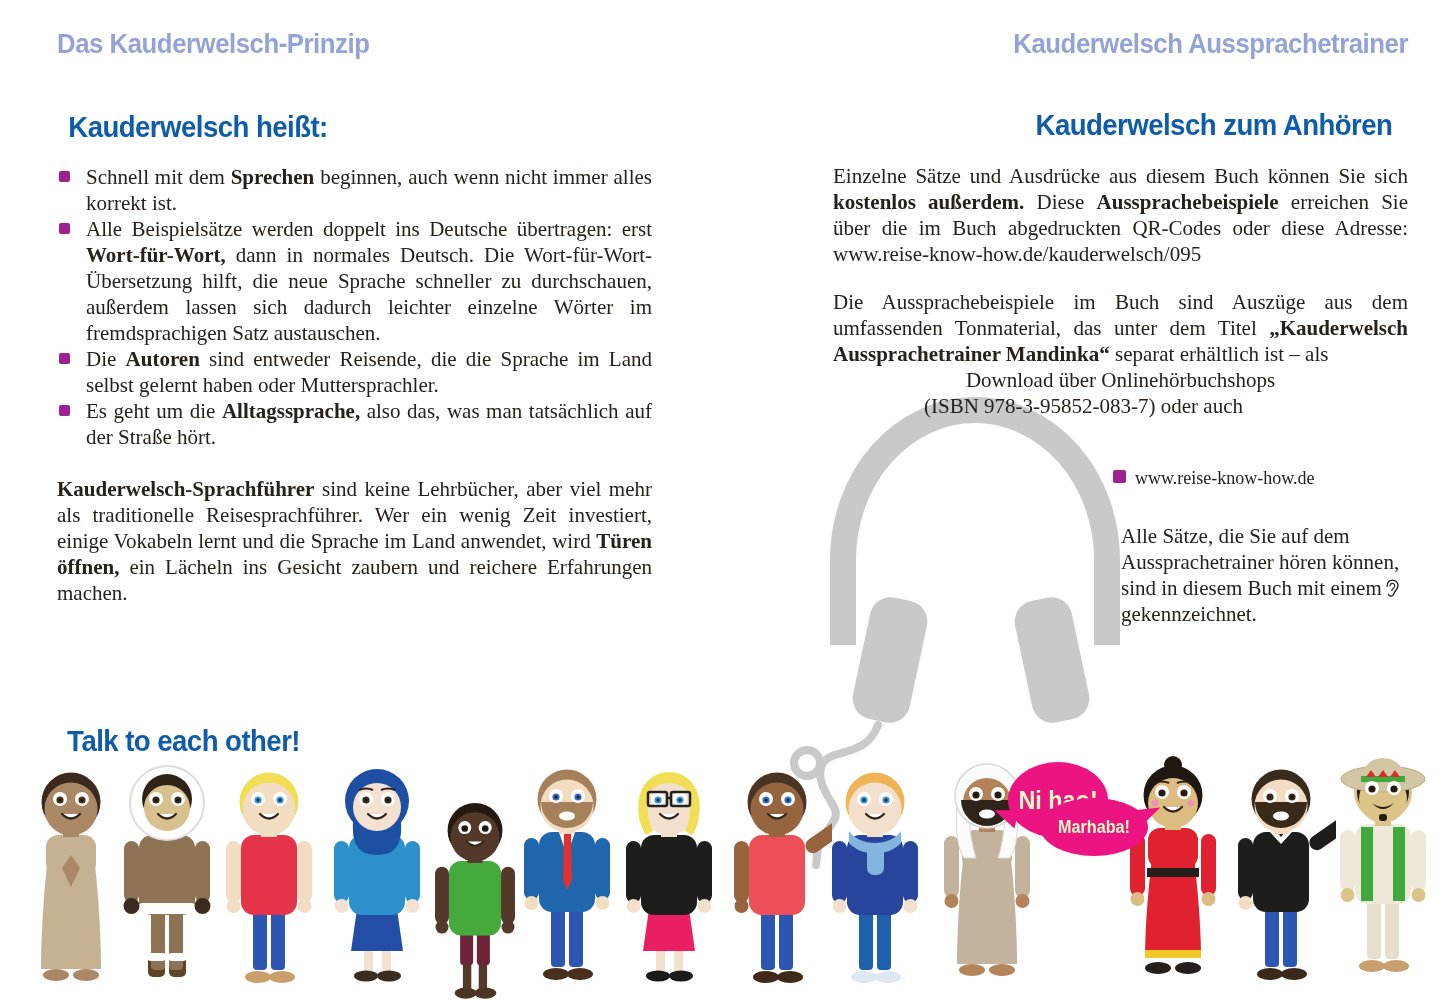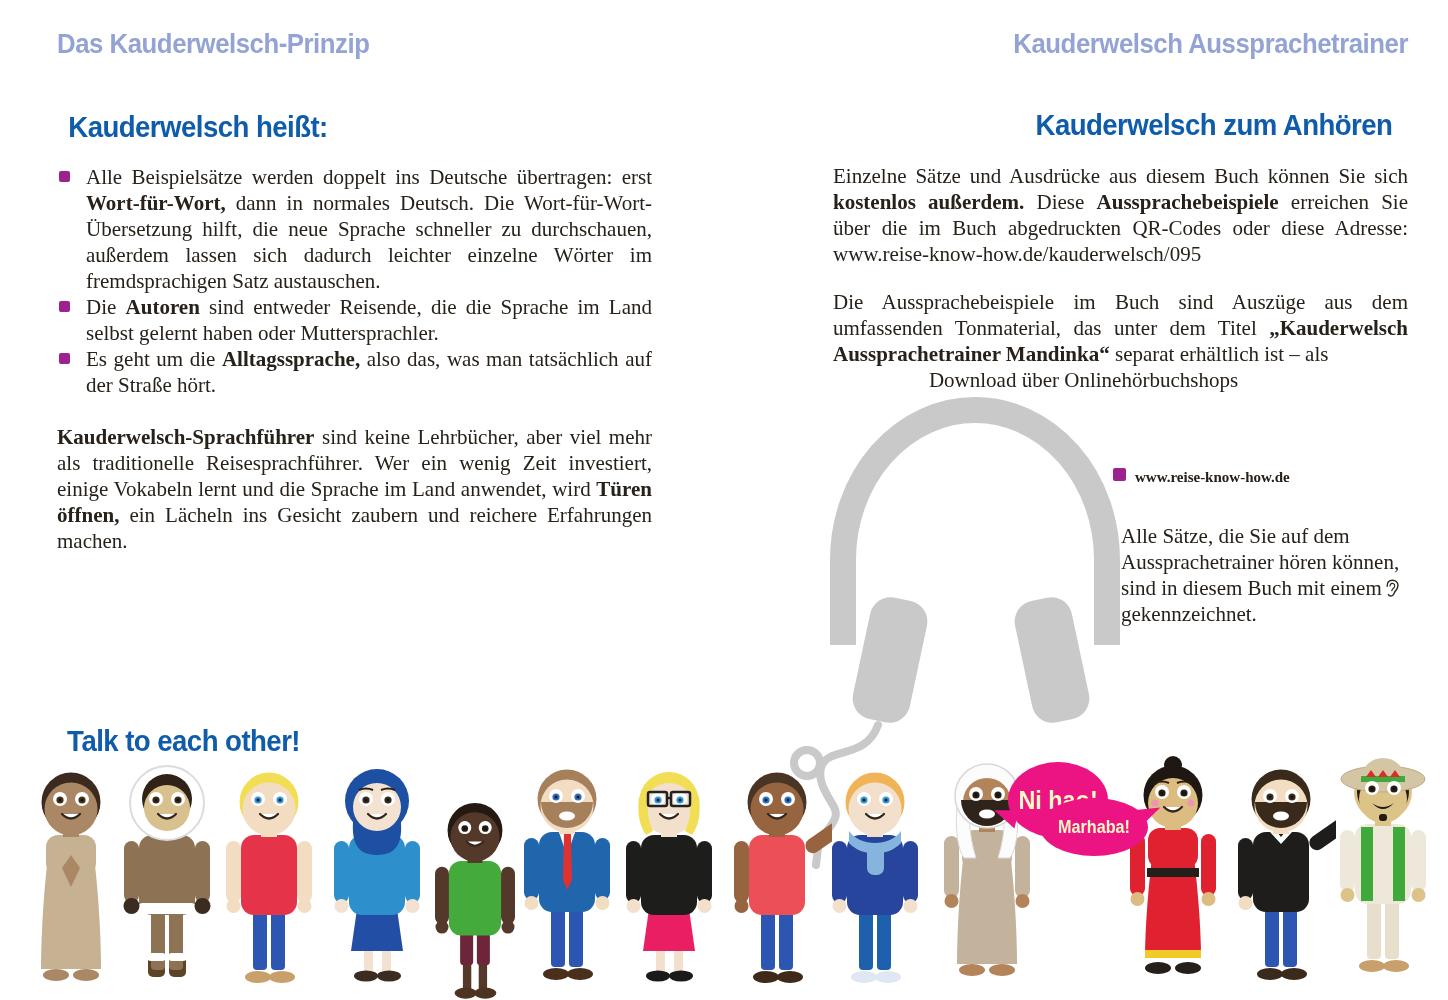--- a/index.html
+++ b/index.html
@@ -22,21 +22,21 @@
   .body-text{font-size:21px;line-height:26px;text-align:justify;hyphens:auto;}
   ul.principles{list-style:none;margin:20px 0 0 0;padding:0;}
   ul.principles li{position:relative;padding-left:29px;margin:0;}
   ul.principles li .sq{position:absolute;left:2px;top:7px;width:11px;height:11px;border-radius:2px;}
   .closing{margin-top:26px;}
   .talk{position:absolute;left:57px;top:724px;}
   .r-para1{position:absolute;left:0;top:135px;width:575px;}
   .r-para2{position:absolute;left:0;top:261px;width:575px;}
   .r-lines{text-align:center;}
   .r-lines div:last-child{padding-right:74px;}
-  .r-link{position:absolute;left:280px;top:440px;font-size:15px;font-weight:700;white-space:nowrap;}
+  .r-link{position:absolute;left:280px;top:440px;font-size:18px;font-weight:400;white-space:nowrap;}
   .r-link .sq{display:inline-block;width:13px;height:13px;border-radius:2px;margin-right:9px;vertical-align:1px;}
   .r-note{position:absolute;left:288px;top:495px;width:302px;font-size:21px;line-height:26px;text-align:left;}
   .ear-svg{vertical-align:-3px;margin:0 3px;}
   b,.b{font-weight:700;}
   
   .headphones{position:absolute;left:760px;top:395px;z-index:0;}
   .textlayer{position:relative;z-index:2;}
   
   #characters{position:absolute;left:0;top:0;width:1448px;height:1000px;z-index:3;pointer-events:none;}
   .char{position:absolute;width:110px;height:230px;}
@@ -67,36 +67,38 @@
     <path class="hp-stroke" d="M118,330 C106,364 70,352 62,370 C56,384 66,398 74,412 C82,426 62,436 58,452 L56,470" fill="none" stroke="#c9c9c9" stroke-width="8" stroke-linecap="round"></path>
     <circle class="hp-stroke" cx="47" cy="368" r="13" fill="none" stroke="#c9c9c9" stroke-width="8"></circle>
   </svg>
 
   <div class="textlayer">
 
     <div class="col-left">
       <span class="pagehead left">Das Kauderwelsch-Prinzip</span><br>
       <span class="bluehead left-heading">Kauderwelsch heißt:</span>
       <ul class="principles body-text">
+          <li><span class="sq" style="background: rgb(158, 33, 144);"></span><span>Schnell mit dem </span><span class="b">Sprechen</span><span> beginnen, auch wenn nicht immer alles korrekt ist.</span></li>
           <li><span class="sq" style="background: rgb(158, 33, 144);"></span><span>Alle Beispielsätze werden doppelt ins Deutsche übertragen: erst </span><span class="b">Wort-für-Wort,</span><span> dann in normales Deutsch. Die Wort-für-Wort-Übersetzung hilft, die neue Sprache schneller zu durchschauen, außerdem lassen sich dadurch leichter einzelne Wörter im fremdsprachigen Satz austauschen.</span></li>
           <li><span class="sq" style="background: rgb(158, 33, 144);"></span><span>Die </span><span class="b">Autoren</span><span> sind entweder Reisende, die die Sprache im Land selbst gelernt haben oder Muttersprachler.</span></li>
           <li><span class="sq" style="background: rgb(158, 33, 144);"></span><span>Es geht um die </span><span class="b">Alltagssprache,</span><span> also das, was man tatsächlich auf der Straße hört.</span></li>
         </ul>
       <div class="closing body-text"><span class="b">Kauderwelsch-Sprachführer</span><span> sind keine Lehrbücher, aber viel mehr als traditionelle Reisesprachführer. Wer ein wenig Zeit investiert, einige Vokabeln lernt und die Sprache im Land anwendet, wird </span><span class="b">Türen öffnen,</span><span> ein Lächeln ins Gesicht zaubern und reichere Erfahrungen machen.</span></div>
     </div>
     <span class="bluehead talk">Talk to each other!</span>
 
     <div class="col-right">
       <span class="pagehead right hdr">Kauderwelsch Aussprachetrainer</span>
       <span class="bluehead subhdr">Kauderwelsch zum Anhören</span>
       <div class="r-para1 body-text"><span>Einzelne Sätze und Ausdrücke aus diesem Buch können Sie sich </span><span class="b">kostenlos außerdem.</span><span> Diese </span><span class="b">Aussprachebeispiele</span><span> erreichen Sie über die im Buch abgedruckten QR-Codes oder diese Adresse: www.reise-know-how.de/kauderwelsch/095</span></div>
       <div class="r-para2 body-text">
         <span><span>Die Aussprachebeispiele im Buch sind Auszüge aus dem umfassenden Tonmaterial, das unter dem Titel </span><span class="b">„Kauderwelsch Aussprachetrainer Mandinka“</span><span> separat erhältlich ist – als</span></span>
         <div class="r-lines">
             <div>Download über Onlinehörbuchshops</div>
+            <div>(ISBN 978-3-95852-083-7) oder auch</div>
           </div>
       </div>
       <div class="r-link">
         <span class="sq" style="background: rgb(158, 33, 144);"></span><span>www.reise-know-how.de</span>
       </div>
       <div class="r-note"><span>Alle Sätze, die Sie auf dem Aussprachetrainer hören können, sind in diesem Buch mit einem</span><svg class="ear-svg" width="15" height="19" viewBox="0 0 15 19">
             <path d="M2.2,7.2 C1.8,3.4 4.2,1.2 7.4,1.2 C10.8,1.2 13,3.6 13,6.6 C13,9.2 11.6,10.4 10.4,12 C9.4,13.3 9.2,14.6 8.2,15.9 C6.9,17.6 4.4,17.4 3.4,15.6" fill="none" stroke="#2b241e" stroke-width="1.4" stroke-linecap="round"></path>
             <path d="M5,7 C5,4.6 7,3.8 8.6,4.8 C10,5.7 10,7.6 8.8,8.8 C7.8,9.8 7,10.4 6.8,11.6" fill="none" stroke="#2b241e" stroke-width="1.2" stroke-linecap="round"></path>
           </svg><span>gekennzeichnet.</span></div>
     </div>

